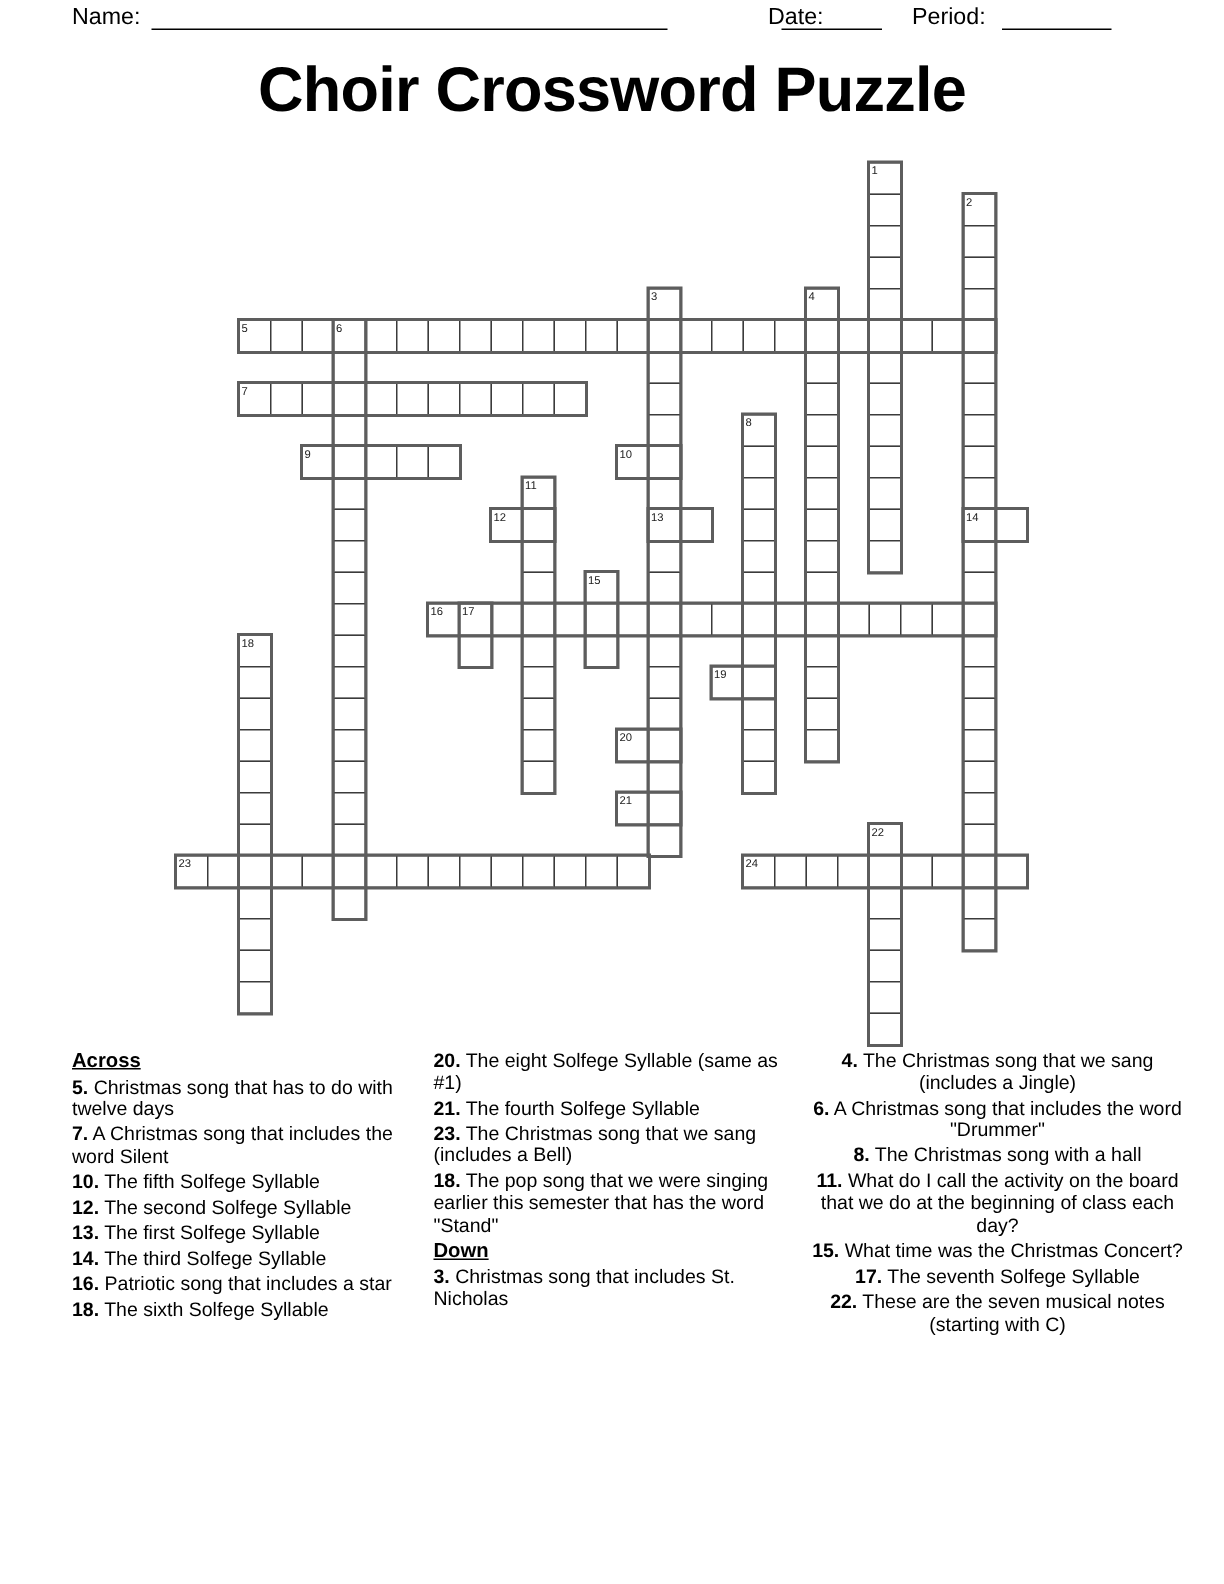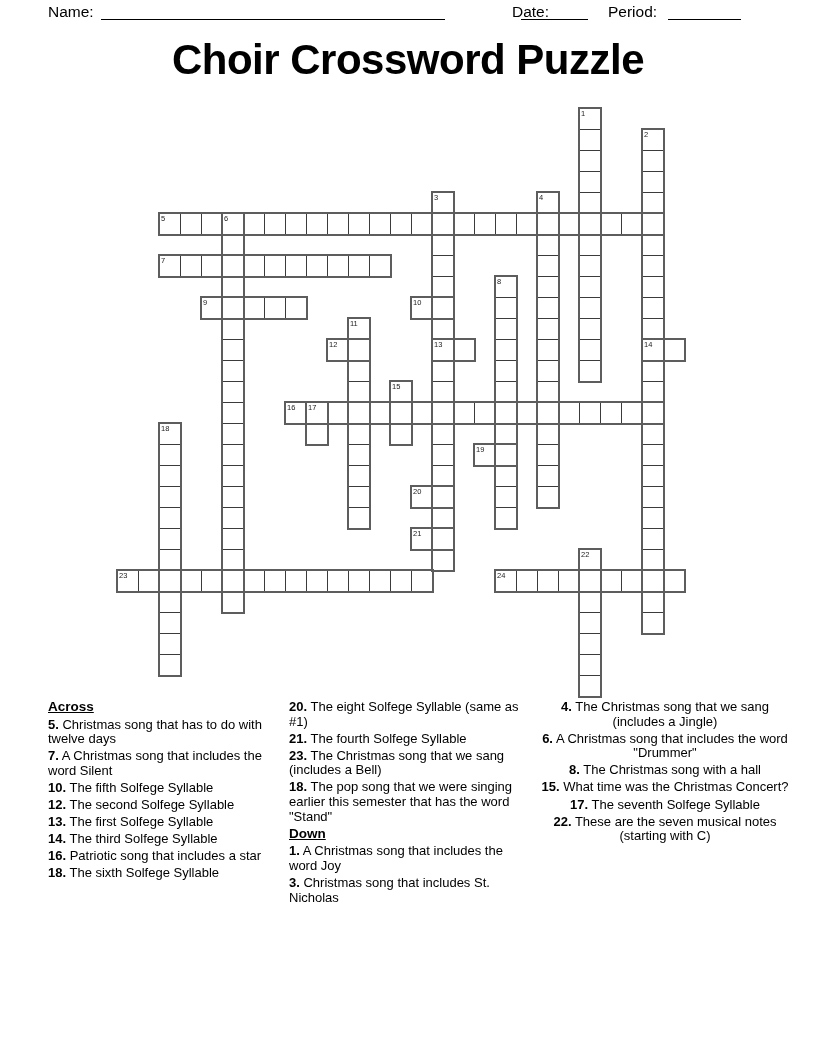--- a/index.html
+++ b/index.html
@@ -326,24 +326,24 @@
       <div class="clue"><b>14.</b> The third Solfege Syllable</div>
       <div class="clue"><b>16.</b> Patriotic song that includes a star</div>
       <div class="clue"><b>18.</b> The sixth Solfege Syllable</div>
     </div>
   <div class="clue-col" id="clue-col-1">
       <div class="clue"><b>20.</b> The eight Solfege Syllable (same as #1)</div>
       <div class="clue"><b>21.</b> The fourth Solfege Syllable</div>
       <div class="clue"><b>23.</b> The Christmas song that we sang (includes a Bell)</div>
       <div class="clue"><b>18.</b> The pop song that we were singing earlier this semester that has the word "Stand"</div>
       <div class="clue-header">Down</div>
-      <div class="clue"><b>1.</b> A Christmas song that includes the word Joy</div>
       <div class="clue"><b>3.</b> Christmas song that includes St. Nicholas</div>
     </div>
   <div class="clue-col" id="clue-col-2">
       <div class="clue"><b>4.</b> The Christmas song that we sang (includes a Jingle)</div>
       <div class="clue"><b>6.</b> A Christmas song that includes the word "Drummer"</div>
       <div class="clue"><b>8.</b> The Christmas song with a hall</div>
+      <div class="clue"><b>11.</b> What do I call the activity on the board that we do at the beginning of class each day?</div>
       <div class="clue"><b>15.</b> What time was the Christmas Concert?</div>
       <div class="clue"><b>17.</b> The seventh Solfege Syllable</div>
       <div class="clue"><b>22.</b> These are the seven musical notes (starting with C)</div>
     </div>
 </div>
 
 </body></html>

